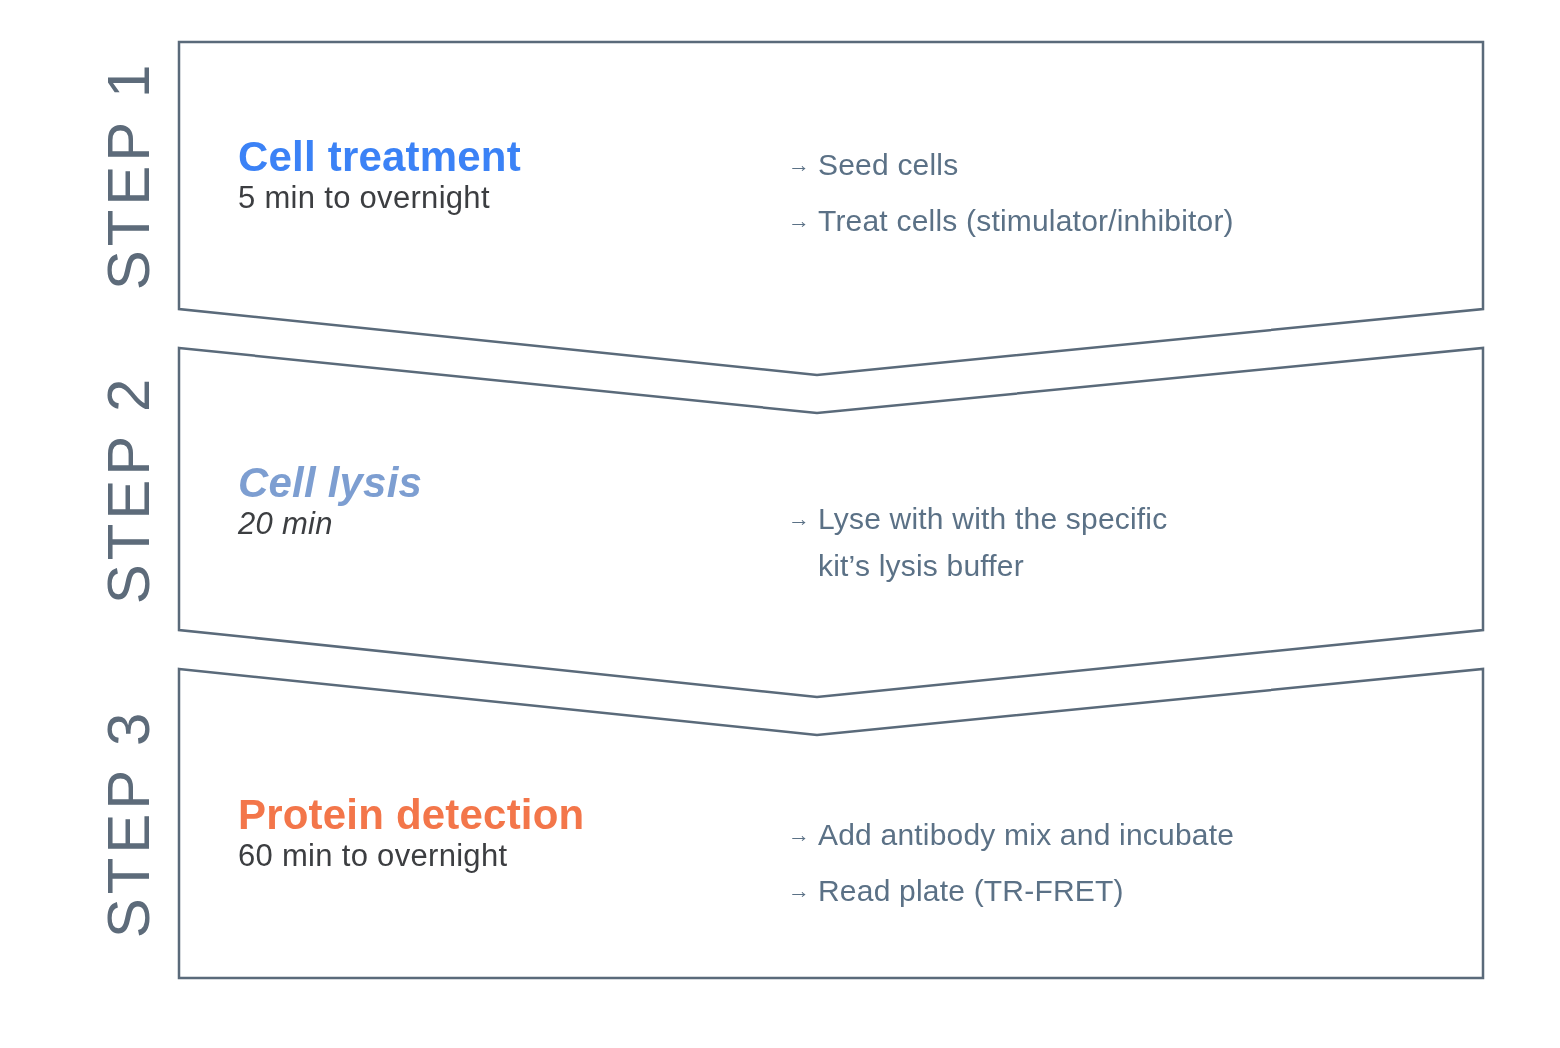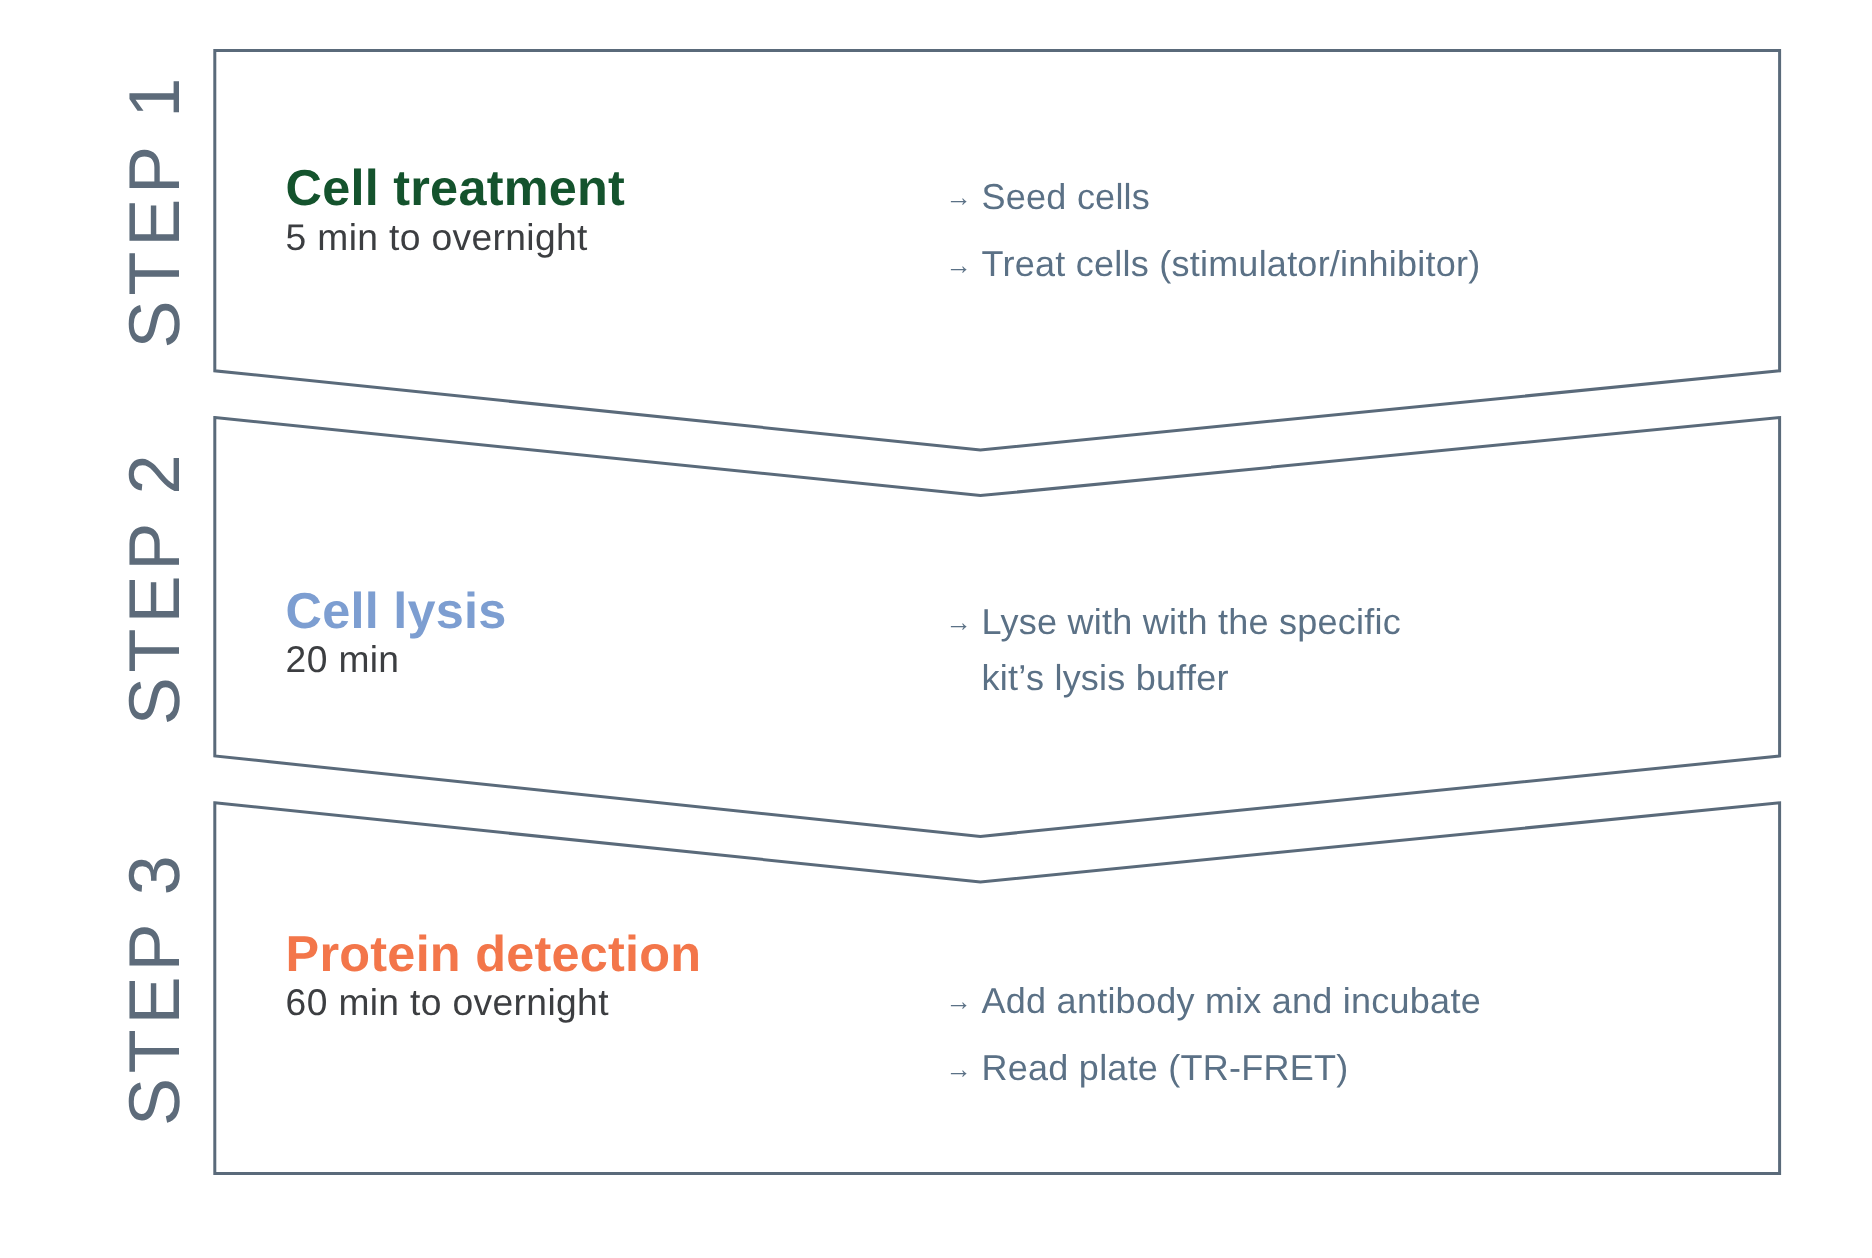--- a/index.html
+++ b/index.html
@@ -94,53 +94,53 @@
   <svg class="diagram-svg" viewBox="0 0 1560 1048" aria-hidden="true">
     <polygon points="179,42 1483,42 1483,309 817,375 179,309"></polygon>
     <polygon points="179,348 817,413 1483,348 1483,630 817,697 179,630"></polygon>
     <polygon points="179,669 817,735 1483,669 1483,978 179,978"></polygon>
   </svg>
 
   <div class="step-label-wrap" style="top:42px; height:267px;">
     <div class="step-label">STEP 1</div>
   </div>
   <div class="step-info" style="top:134px;">
-    <div class="step-title" style="color: #14532d;">Cell treatment</div>
+    <div class="step-title" style="color: #3b82f6;">Cell treatment</div>
     <div class="step-duration">5 min to overnight</div>
   </div>
   <div class="step-bullets" style="top:142px;">
     <div class="bullet">
       <span class="arrow">→</span>
       <span class="bullet-text">Seed cells</span>
     </div>
     <div class="bullet">
       <span class="arrow">→</span>
       <span class="bullet-text">Treat cells (stimulator/inhibitor)</span>
     </div>
   </div>
 
   <div class="step-label-wrap" style="top:348px; height:282px;">
     <div class="step-label">STEP 2</div>
   </div>
-  <div class="step-info" style="top:486px;">
+  <div class="step-info" style="top:460px;font-style:italic;">
     <div class="step-title" style="color: rgb(125, 158, 209);">Cell lysis</div>
     <div class="step-duration">20 min</div>
   </div>
   <div class="step-bullets" style="top:496px;">
     <div class="bullet">
       <span class="arrow">→</span>
       <span class="bullet-text">Lyse with with the specific
 kit’s lysis buffer</span>
     </div>
   </div>
 
   <div class="step-label-wrap" style="top:669px; height:309px;">
     <div class="step-label">STEP 3</div>
   </div>
-  <div class="step-info" style="top:772px;">
+  <div class="step-info" style="top:792px;">
     <div class="step-title" style="color: rgb(243, 118, 74);">Protein detection</div>
     <div class="step-duration">60 min to overnight</div>
   </div>
   <div class="step-bullets" style="top:812px;">
     <div class="bullet">
       <span class="arrow">→</span>
       <span class="bullet-text">Add antibody mix and incubate</span>
     </div>
     <div class="bullet">
       <span class="arrow">→</span>

